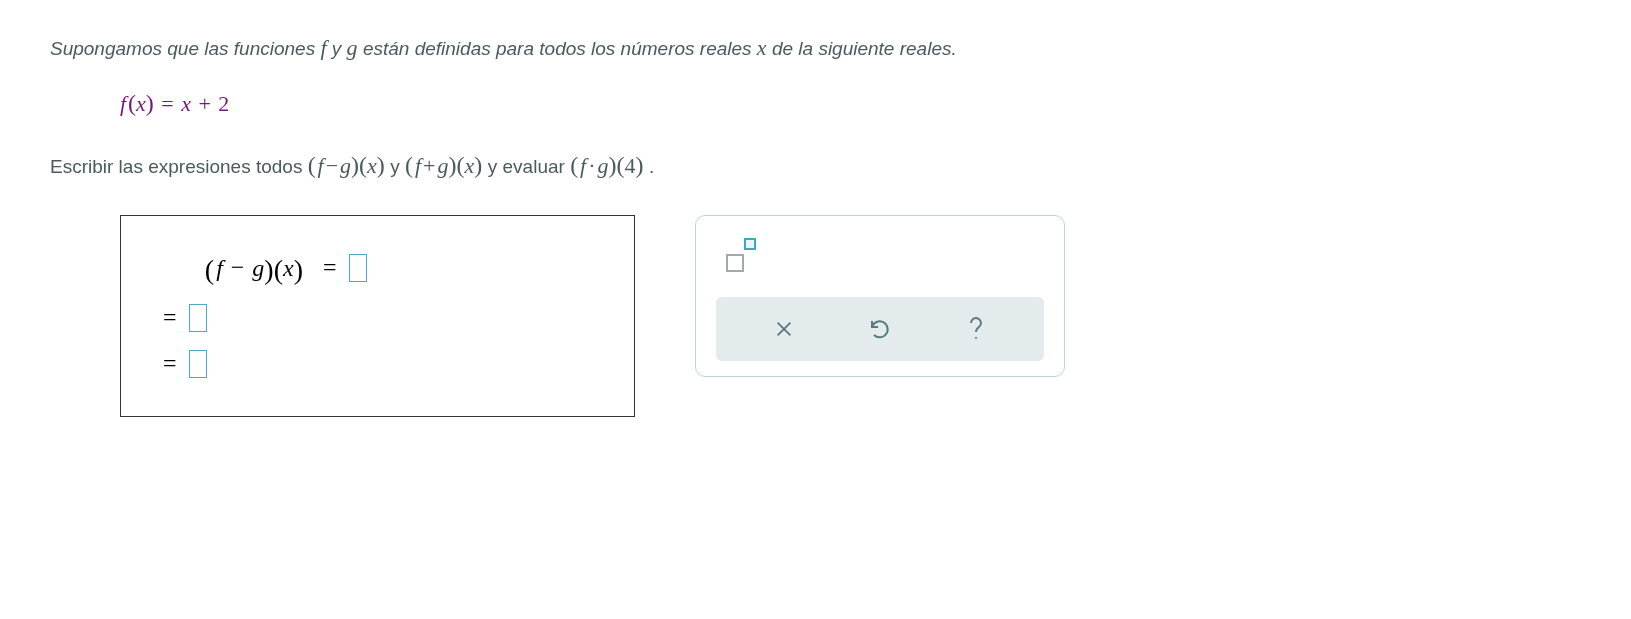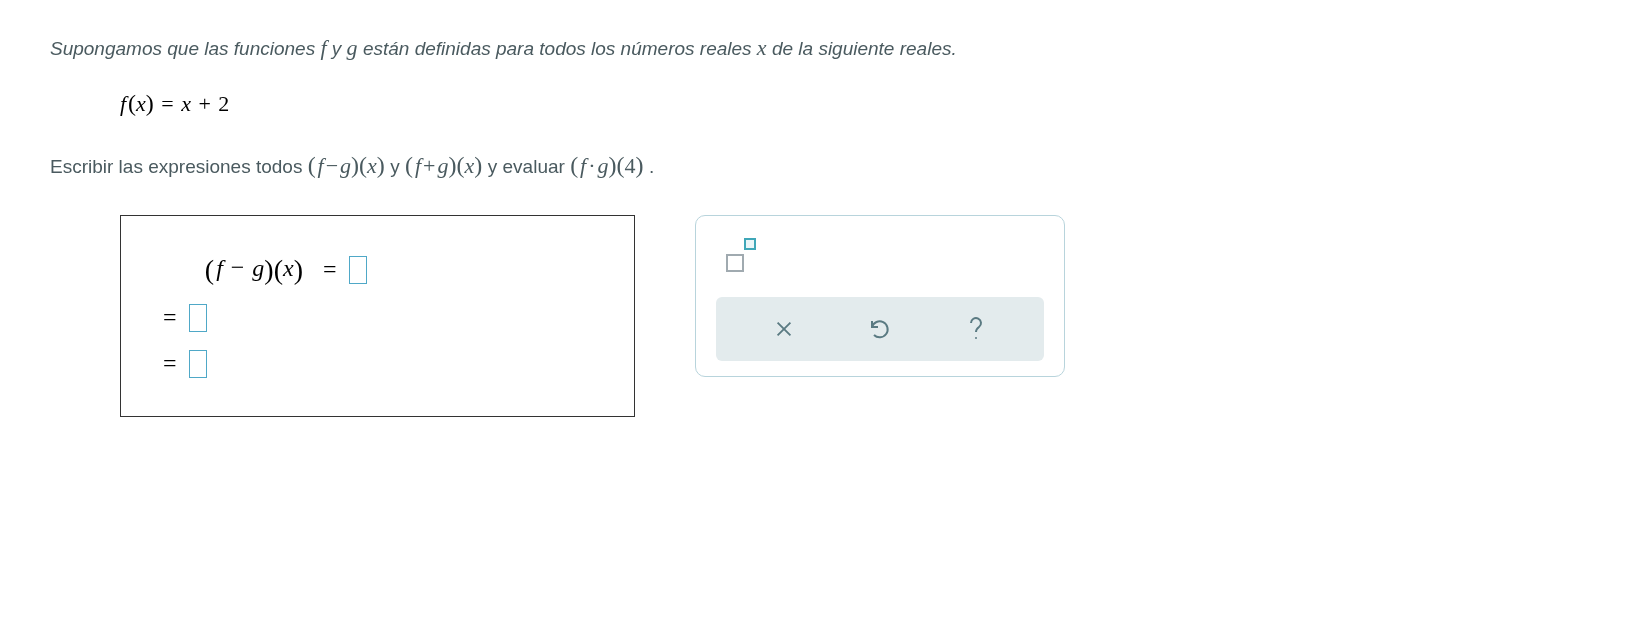--- a/index.html
+++ b/index.html
@@ -25,21 +25,21 @@
       font-style: italic;
       font-size: 22px;
     }
     .def-block {
       margin-left: 70px;
       margin-top: 20px;
       margin-bottom: 25px;
       font-family: 'Times New Roman', serif;
       font-style: italic;
       font-size: 22px;
-      color: #000000;
+      color: #701a75;
       line-height: 1.5;
     }
     .def-line {
       margin-bottom: 4px;
     }
     .paren {
       font-style: normal;
       font-size: 24px;
     }
     .num {
@@ -56,21 +56,21 @@
       margin-left: 70px;
       align-items: flex-start;
     }
     .answer-box {
       border: 1px solid #333;
       padding: 20px 30px 20px 30px;
       width: 515px;
     }
     .answer-row {
       display: flex;
-      align-items: center;
+      align-items: flex-start;
       margin: 18px 0;
       font-family: 'Times New Roman', serif;
       font-style: italic;
       font-size: 24px;
       color: #000;
     }
     .answer-label {
       min-width: 160px;
       text-align: right;
       padding-right: 8px;

